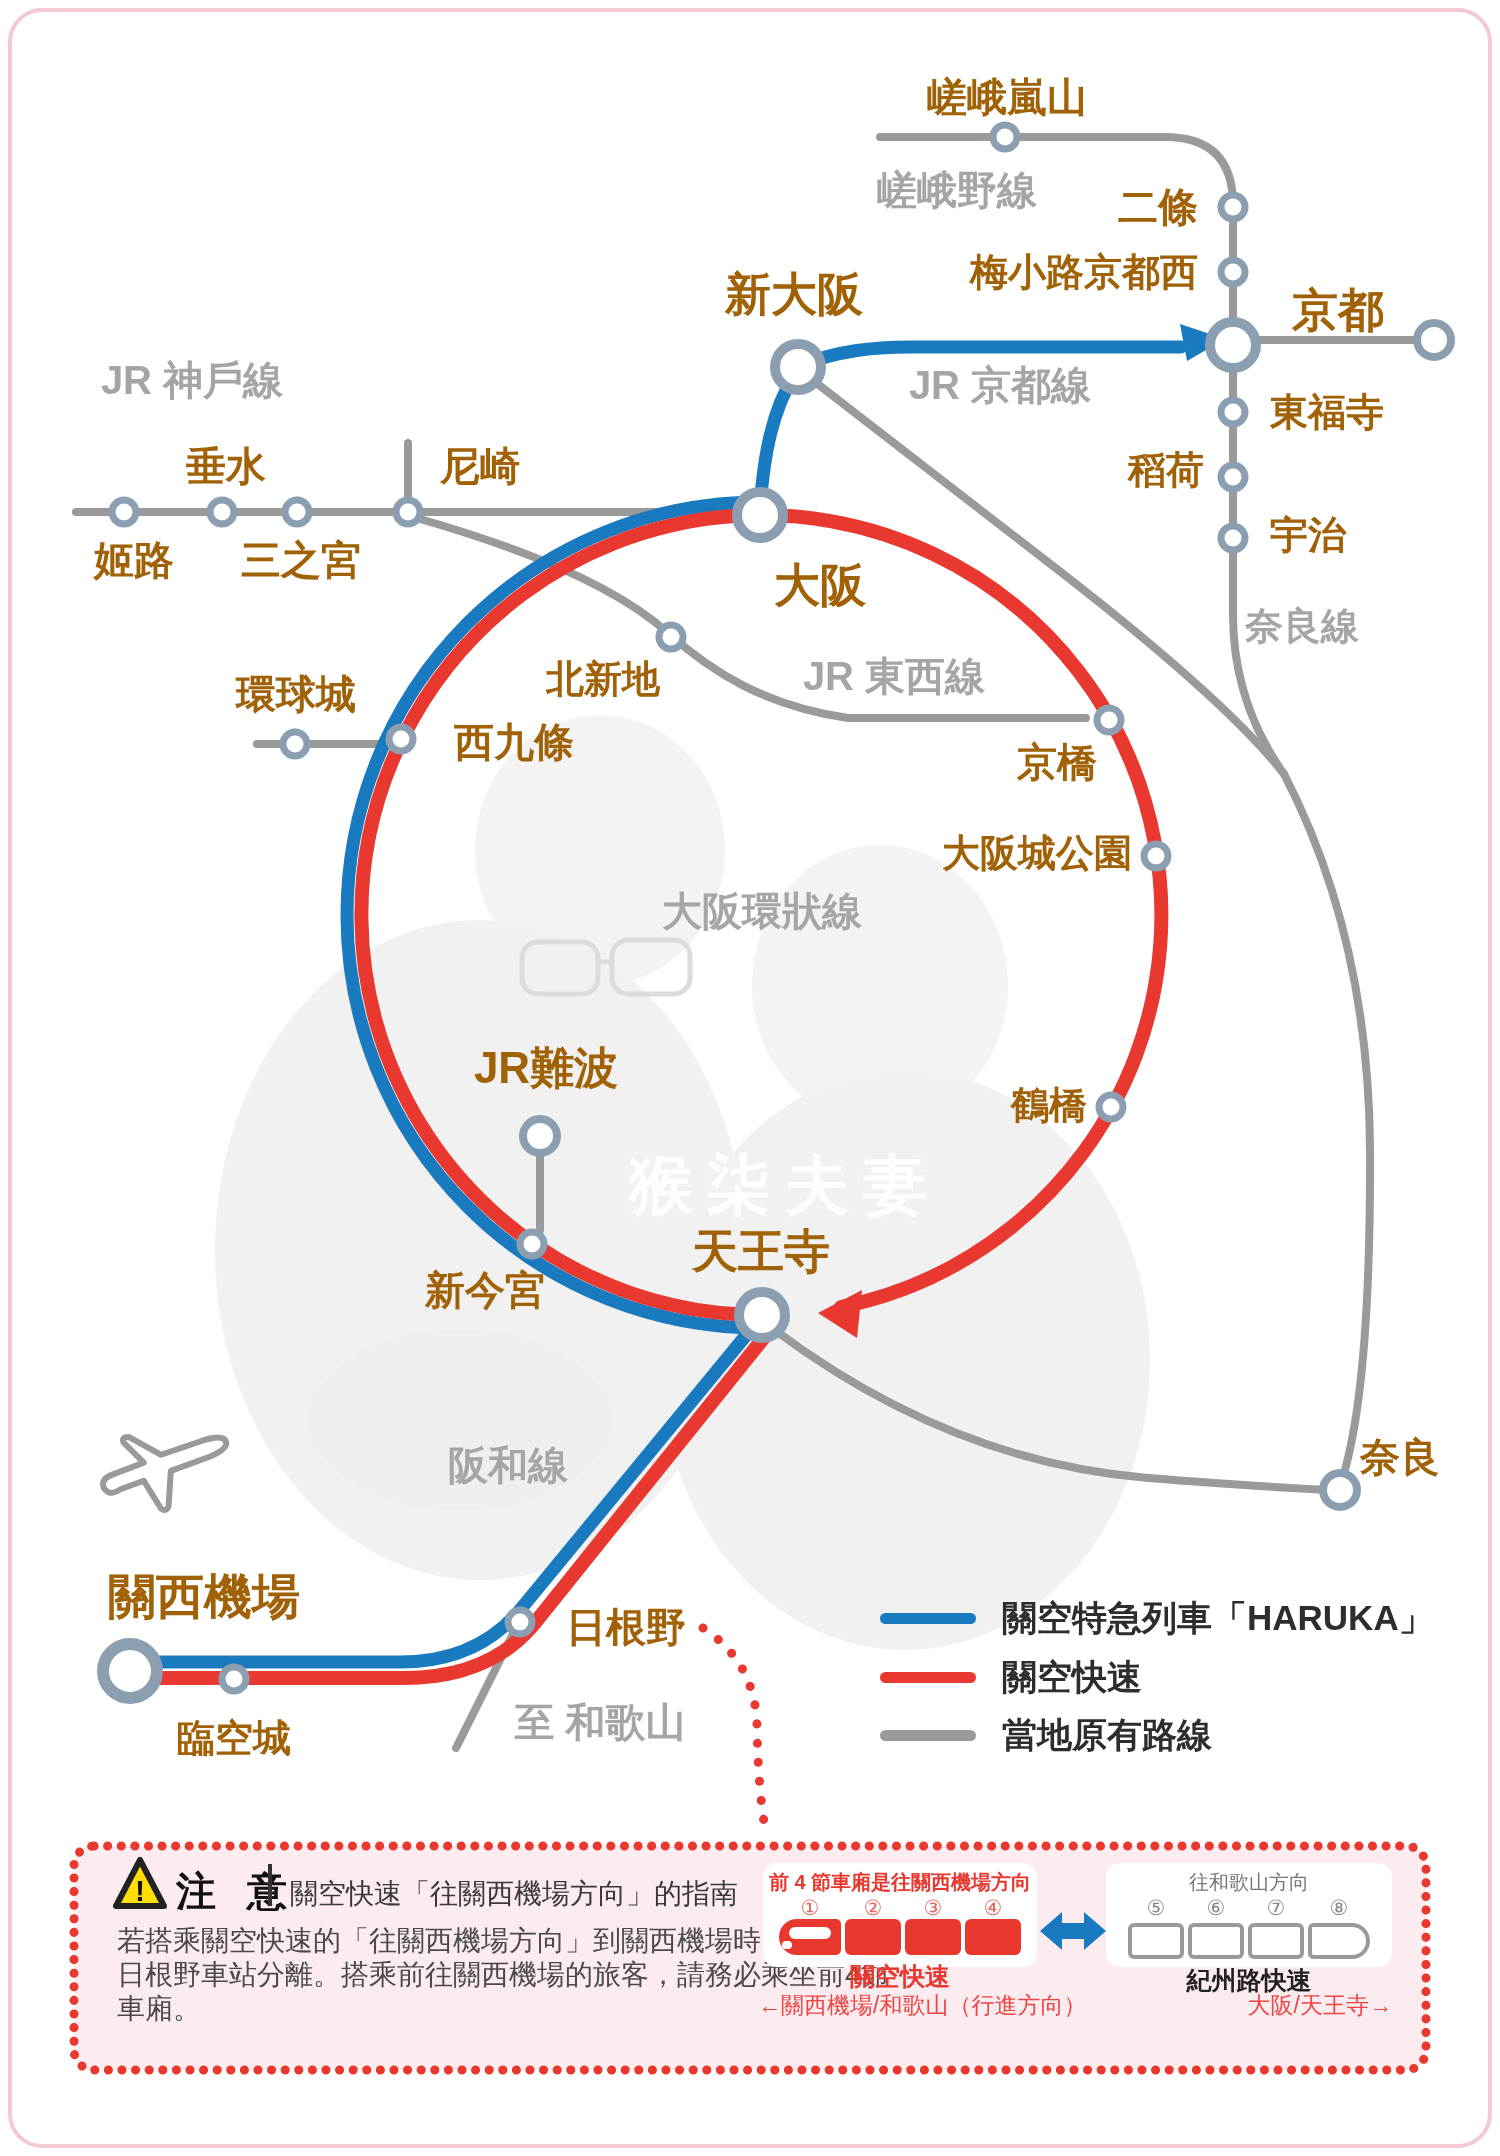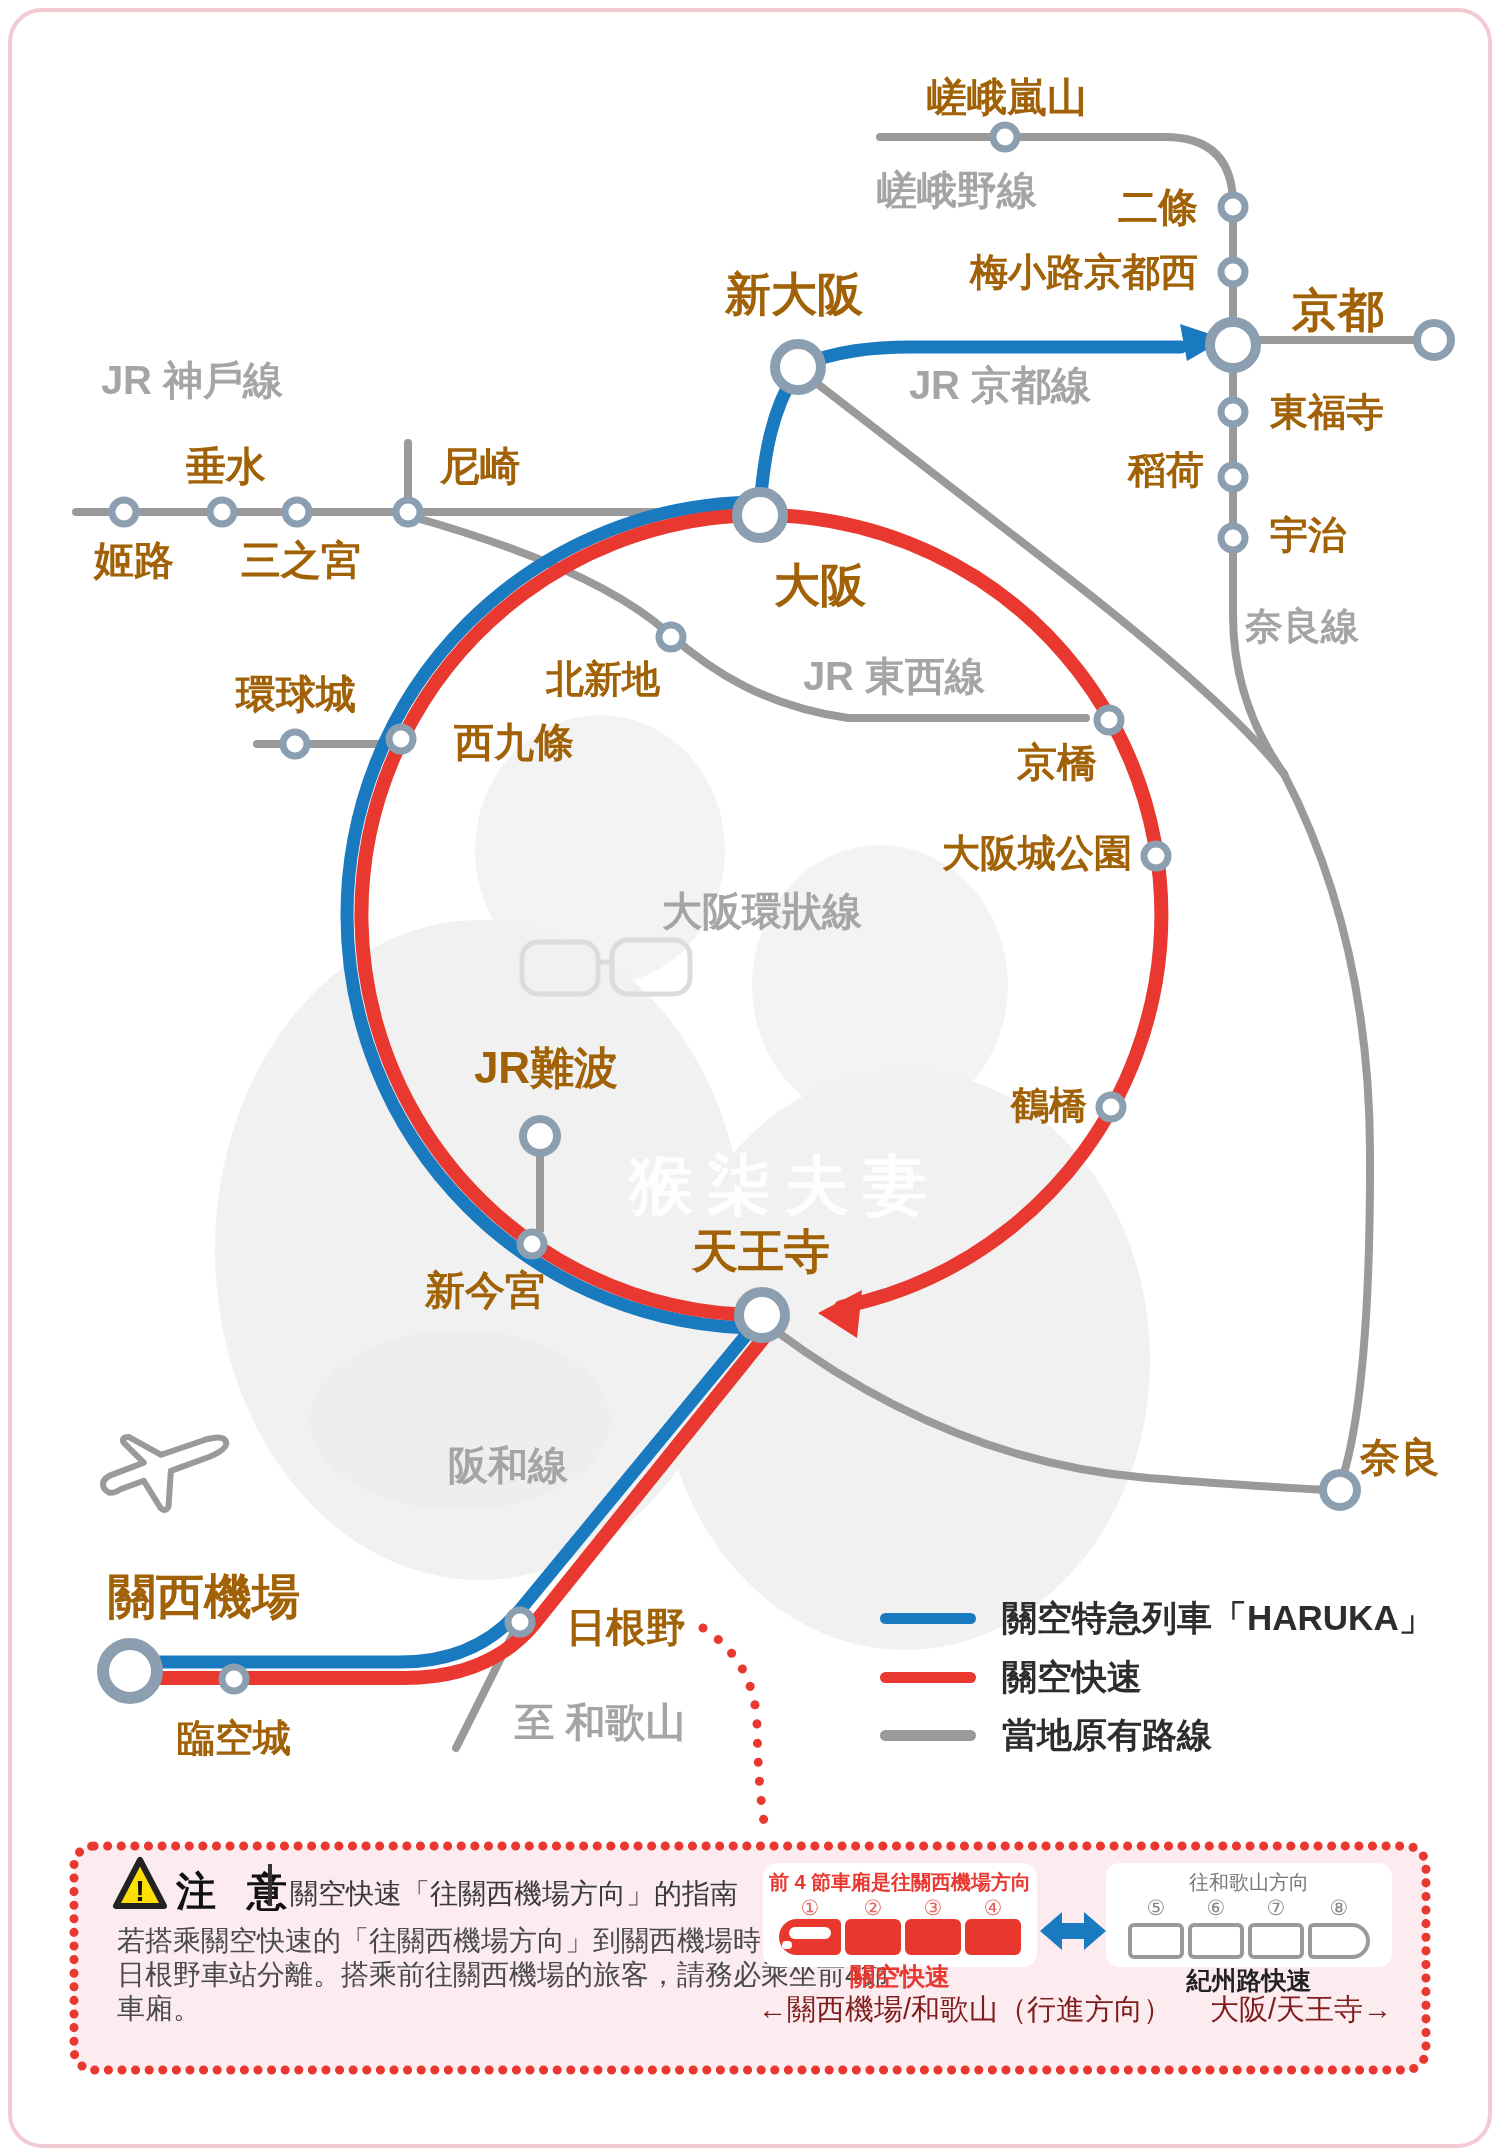--- a/index.html
+++ b/index.html
@@ -40,21 +40,21 @@
   .car.head-left{width:62px;border-radius:22px 6px 6px 22px;position:relative;}
   .car.head-left::after{content:"";position:absolute;left:10px;top:8px;width:42px;height:12px;
       background:#fff;border-radius:6px;}
   .car.head-left::before{content:"";position:absolute;left:3px;top:22px;width:10px;height:8px;
       background:#fff;border-radius:4px;}
   #train-box-right .car{background:#fff;border:4px solid #9a9a9a;width:48px;height:28px;}
   #train-box-right .car.head-right{width:54px;border-radius:6px 20px 20px 6px;}
   .tb-label{text-align:center;font-size:25px;font-weight:700;margin-top:5px;}
   #train-box-left .tb-label{color:#e8382f;}
   #train-box-right .tb-label{color:#222;}
-  .tb-caption{position:absolute;top:1990px;font-size:29px;color:#7f1d1d;white-space:nowrap;}
+  .tb-caption{position:absolute;top:1990px;font-size:23px;color:#ef4444;white-space:nowrap;}
   #caption-left{left:758px;}
   #caption-right{left:1106px;width:286px;text-align:right;}
 </style>
 </head>
 <body>
 
 <div id="page">
 
   <svg id="map-svg" width="1500" height="2156" viewBox="0 0 1500 2156">
 

